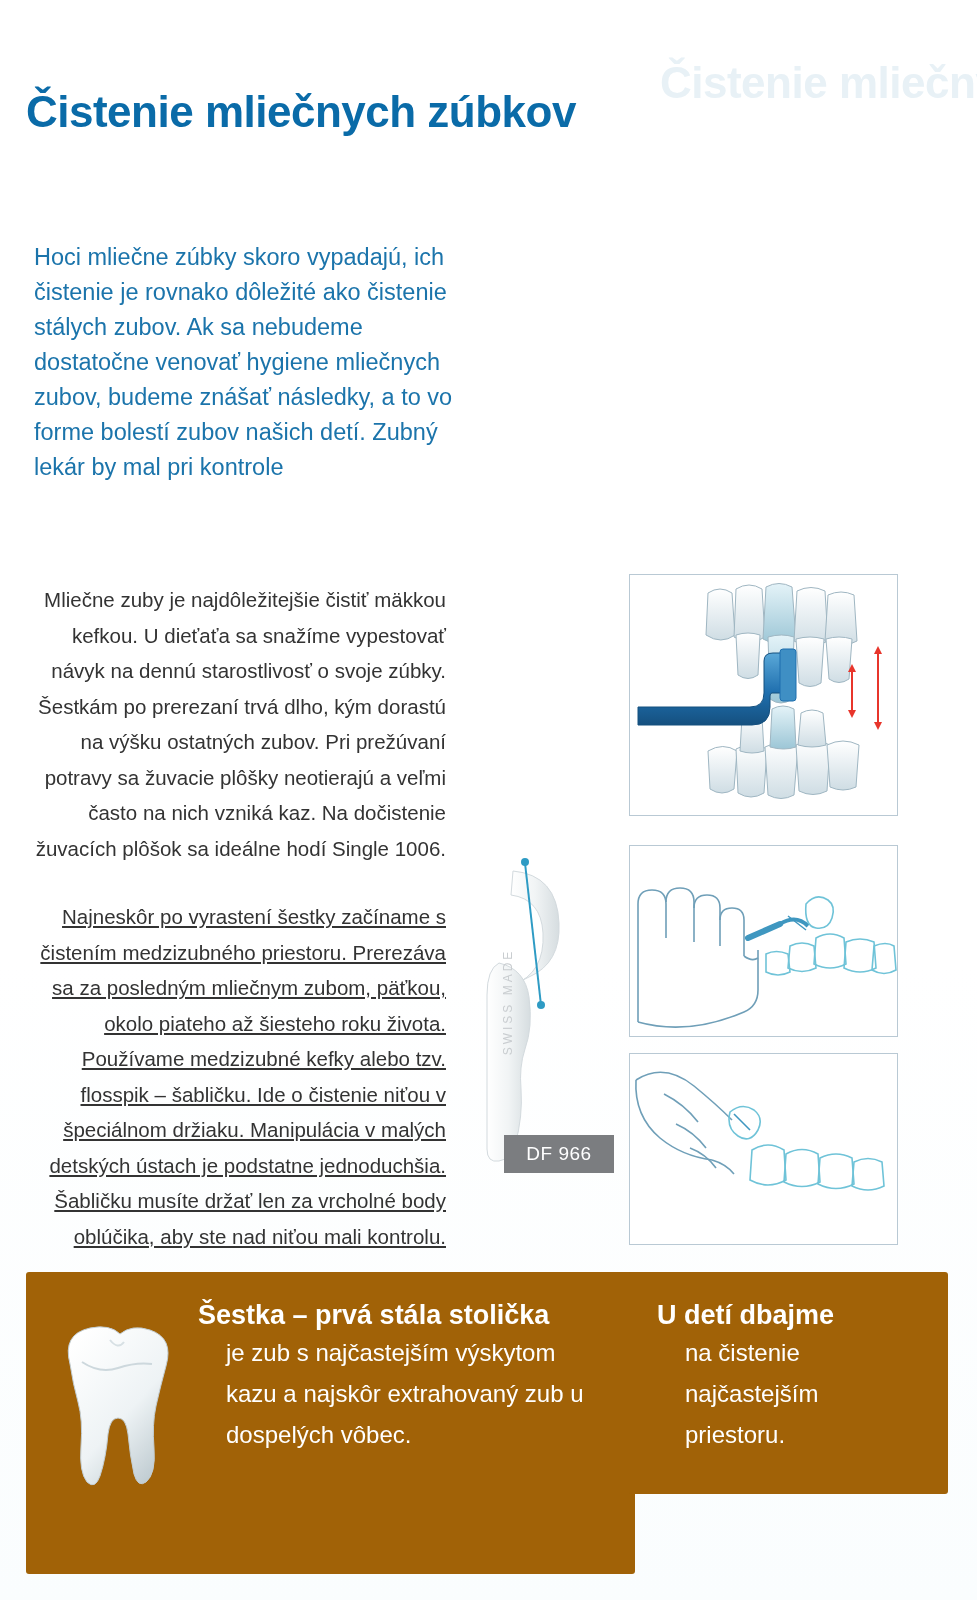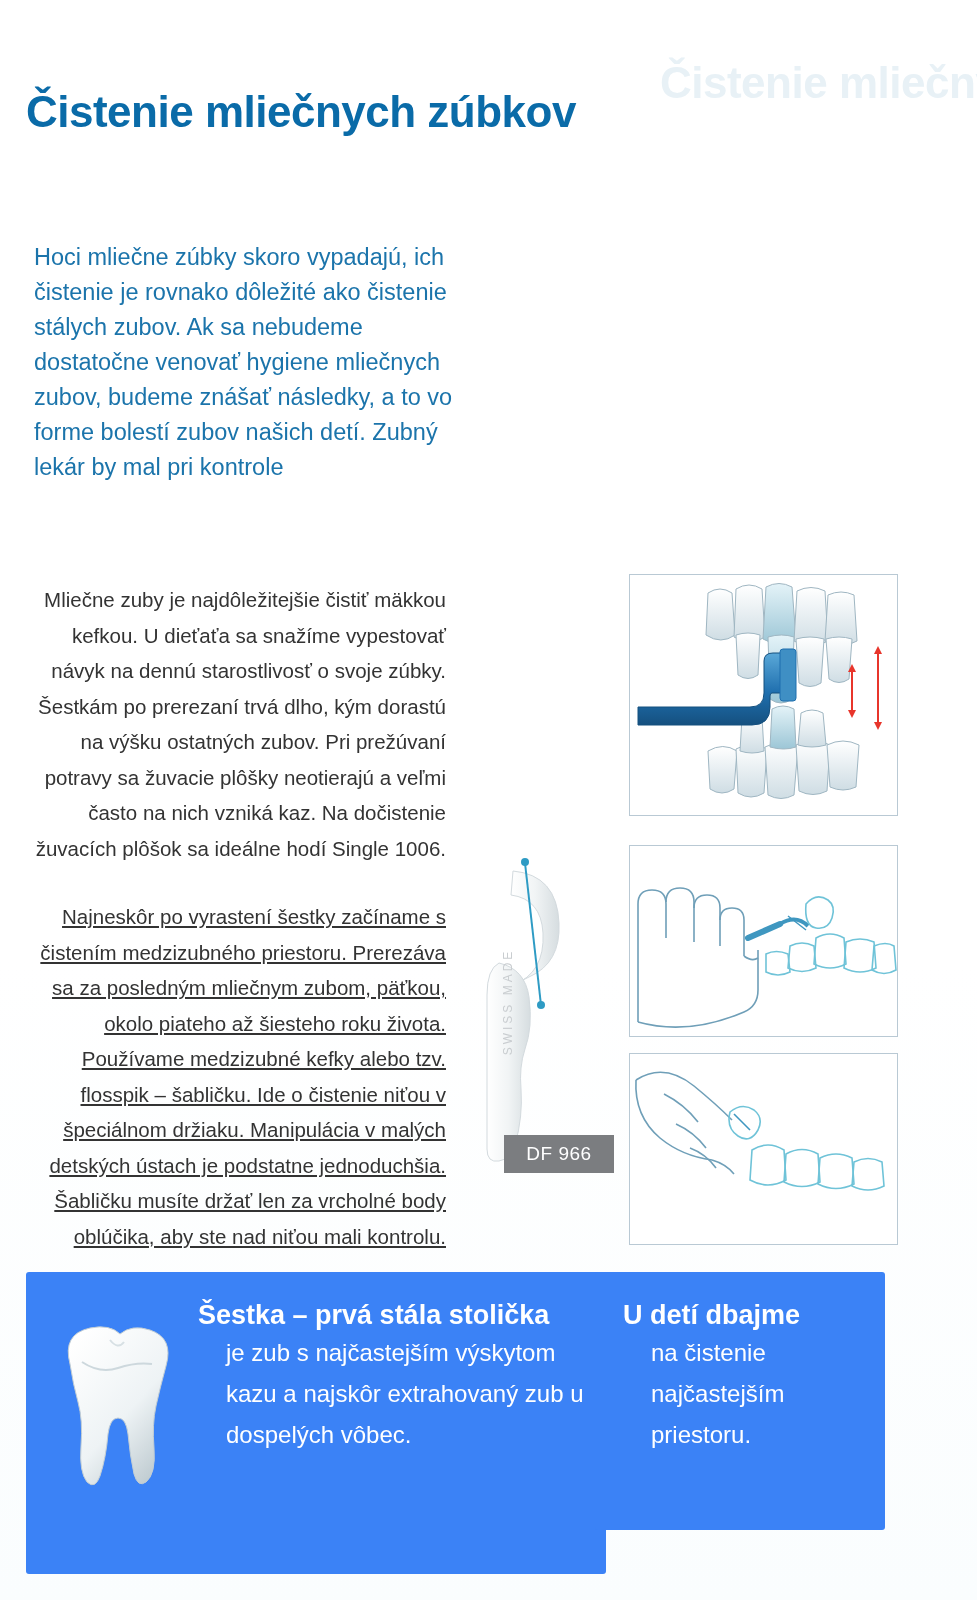--- a/index.html
+++ b/index.html
@@ -123,35 +123,36 @@
     transform-origin: center;
     font-size: 12px;
     letter-spacing: 3px;
     color: #c9cdd0;
     text-align: center;
   }
 
   
   .box {
     position: absolute;
-    background: #3b82f6;
+    background: #a16207;
     color: #ffffff;
+    padding-left: 29px;
   }
   #box-sestka {
     left: 26px;
     top: 1272px;
     width: 580px;
     height: 302px;
     border-radius: 3px;
   }
   #box-deti {
-    left: 595px;
+    left: 629px;
     top: 1272px;
     width: 290px;
-    height: 258px;
+    height: 222px;
     border-radius: 3px;
   }
   .box-title {
     font-size: 27px;
     font-weight: bold;
     line-height: 34px;
   }
   .box-text {
     font-size: 24px;
     line-height: 41px;

